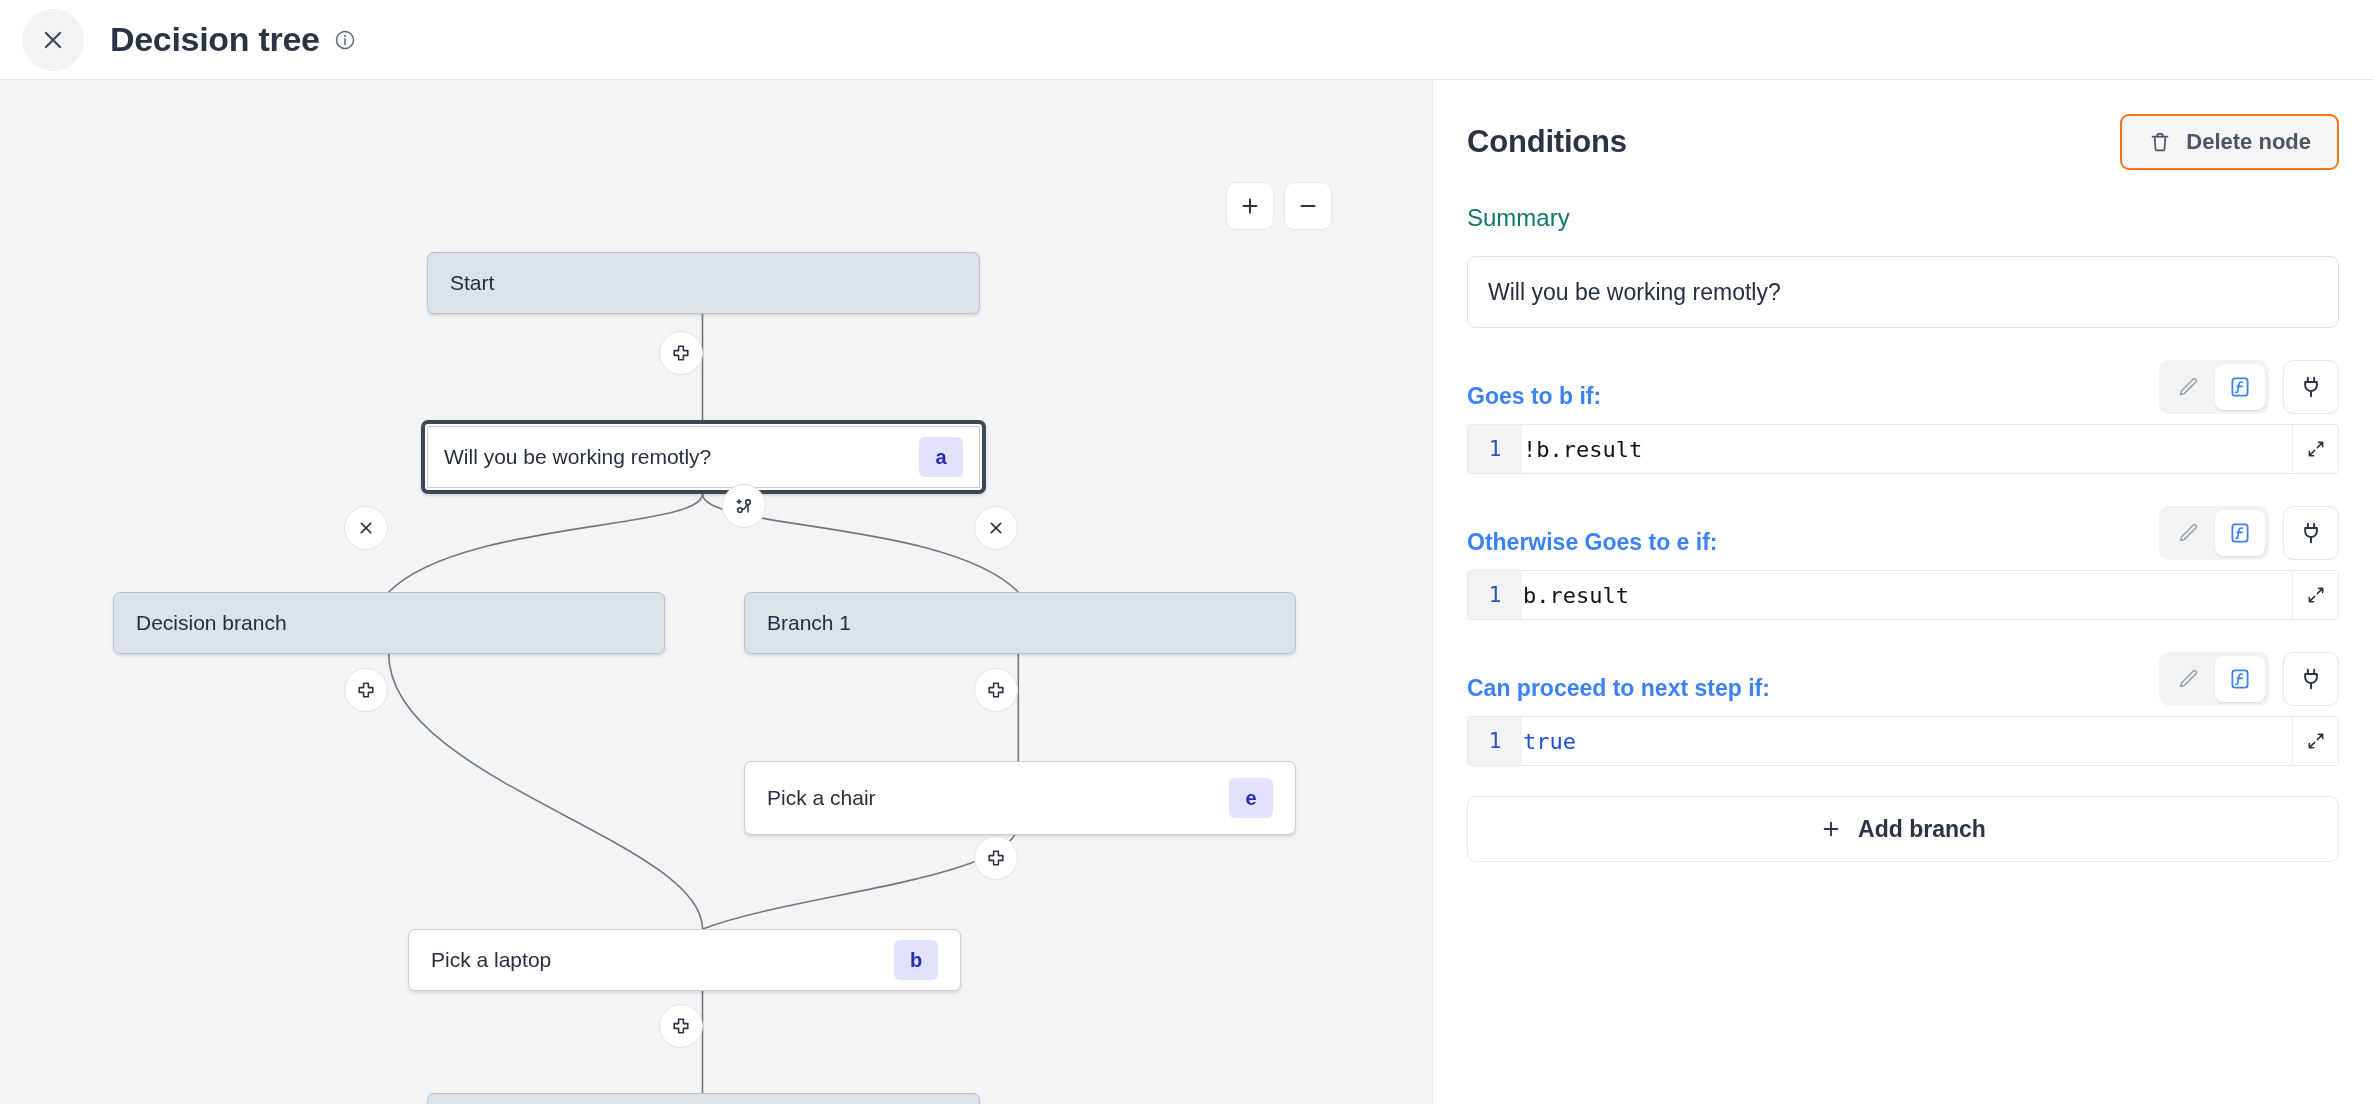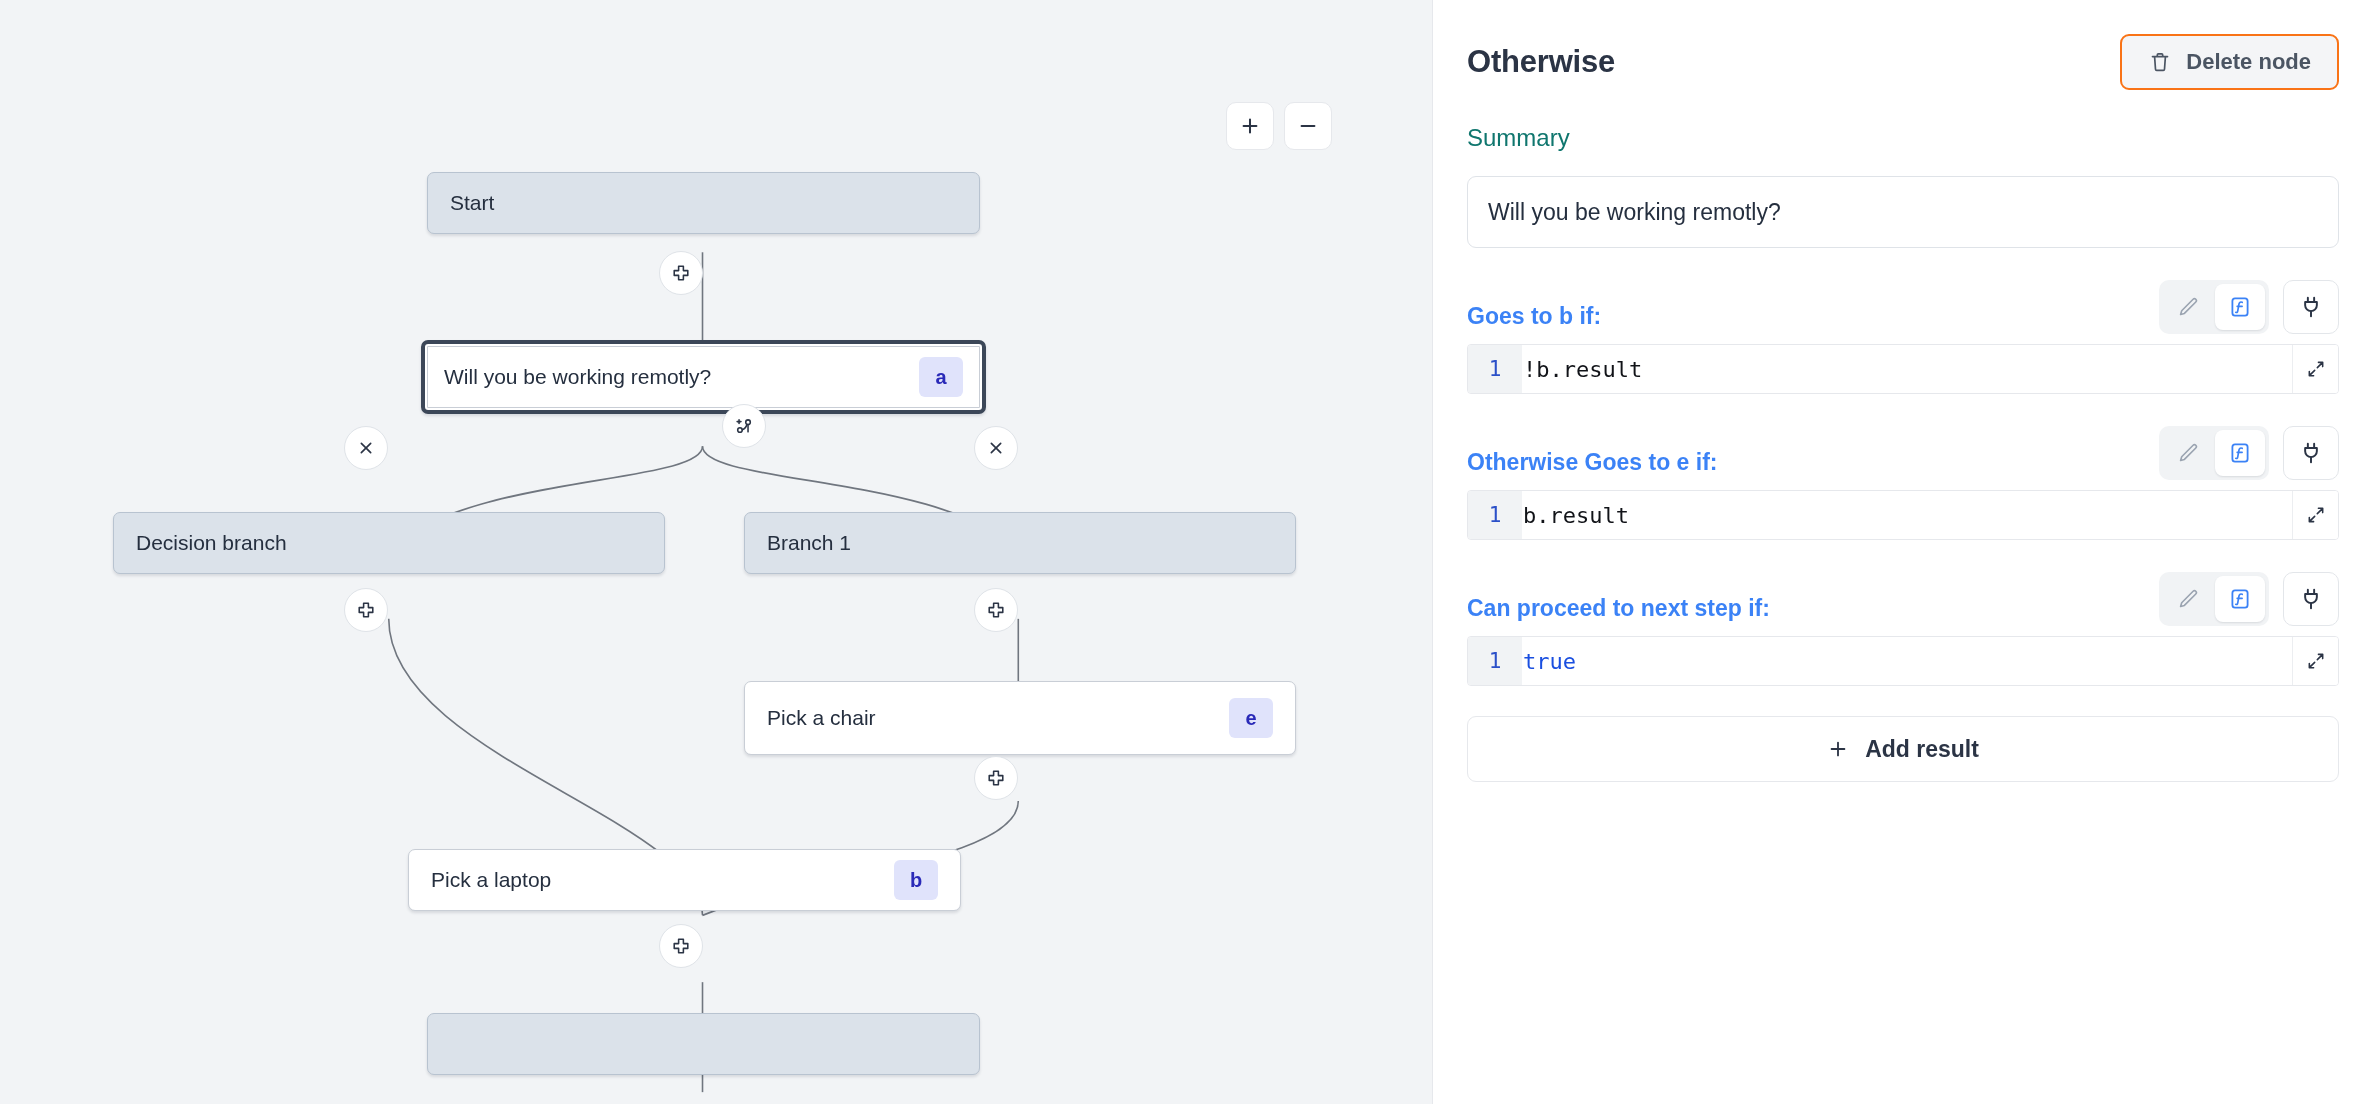--- a/index.html
+++ b/index.html
@@ -179,20 +179,35 @@
     display: flex; align-items: center; justify-content: center; gap: 16px;
     font-size: 23px; font-weight: 700; color: #2b3445;
     cursor: pointer;
   }
 </style>
 </head>
 <body>
 
 <div class="app">
 
+  <div class="topbar">
+    <div class="close-btn">
+      <svg width="24" height="24" viewBox="0 0 24 24">
+        <path d="M5 5 L19 19 M19 5 L5 19" stroke="#3c4758" stroke-width="2.2" stroke-linecap="round" fill="none"></path>
+      </svg>
+    </div>
+    <div class="page-title">Decision tree</div>
+    <div class="info-icon">
+      <svg width="22" height="22" viewBox="0 0 24 24">
+        <circle cx="12" cy="12" r="9.3" stroke="#5b6472" stroke-width="1.6" fill="none"></circle>
+        <circle cx="12" cy="7.6" r="1.15" fill="#5b6472"></circle>
+        <path d="M12 10.8 L12 16.8" stroke="#5b6472" stroke-width="1.7" stroke-linecap="round"></path>
+      </svg>
+    </div>
+  </div>
 
   <div class="body">
 
     <div class="canvas" id="canvas">
 
       <div class="zoom-controls">
         <div class="zoom-btn">
           <svg width="22" height="22" viewBox="0 0 24 24">
             <path d="M12 5 L12 19 M5 12 L19 12" stroke="#2b3445" stroke-width="2.2" stroke-linecap="round"></path>
           </svg>
@@ -291,21 +306,21 @@
             <svg width="22" height="22" viewBox="0 0 24 24">
               <path d="M9.4 4.6 h5.2 v4.8 h4.8 v5.2 h-4.8 v4.8 h-5.2 v-4.8 h-4.8 v-5.2 h4.8 z" fill="none" stroke="#2b3445" stroke-width="1.7" stroke-linejoin="round"></path>
             </svg>
           </div>
         </div>
     </div>
 
     <div class="panel">
 
       <div class="panel-head">
-        <div class="panel-title">Otherwise</div>
+        <div class="panel-title">Conditions</div>
         <div class="delete-btn">
           <svg width="24" height="24" viewBox="0 0 24 24">
             <path d="M4.5 6.6 H19.5" stroke="#4b5563" stroke-width="1.7" stroke-linecap="round" fill="none"></path>
             <path d="M9.3 6.6 V4.9 a1 1 0 0 1 1-1 h3.4 a1 1 0 0 1 1 1 V6.6" stroke="#4b5563" stroke-width="1.7" fill="none"></path>
             <path d="M6.6 6.6 L7.5 19.3 a1.2 1.2 0 0 0 1.2 1.1 h6.6 a1.2 1.2 0 0 0 1.2 -1.1 L17.4 6.6" stroke="#4b5563" stroke-width="1.7" fill="none" stroke-linejoin="round"></path>
           </svg>
           <span>Delete node</span>
         </div>
       </div>
 
@@ -426,18 +441,18 @@
                 </svg>
               </div>
             </div>
           </div>
         </div>
 
       <div class="add-branch">
         <svg width="22" height="22" viewBox="0 0 24 24">
           <path d="M12 5 L12 19 M5 12 L19 12" stroke="#2b3445" stroke-width="2" stroke-linecap="round"></path>
         </svg>
-        <span>Add result</span>
+        <span>Add branch</span>
       </div>
 
     </div>
   </div>
 </div>
 
 </body></html>

